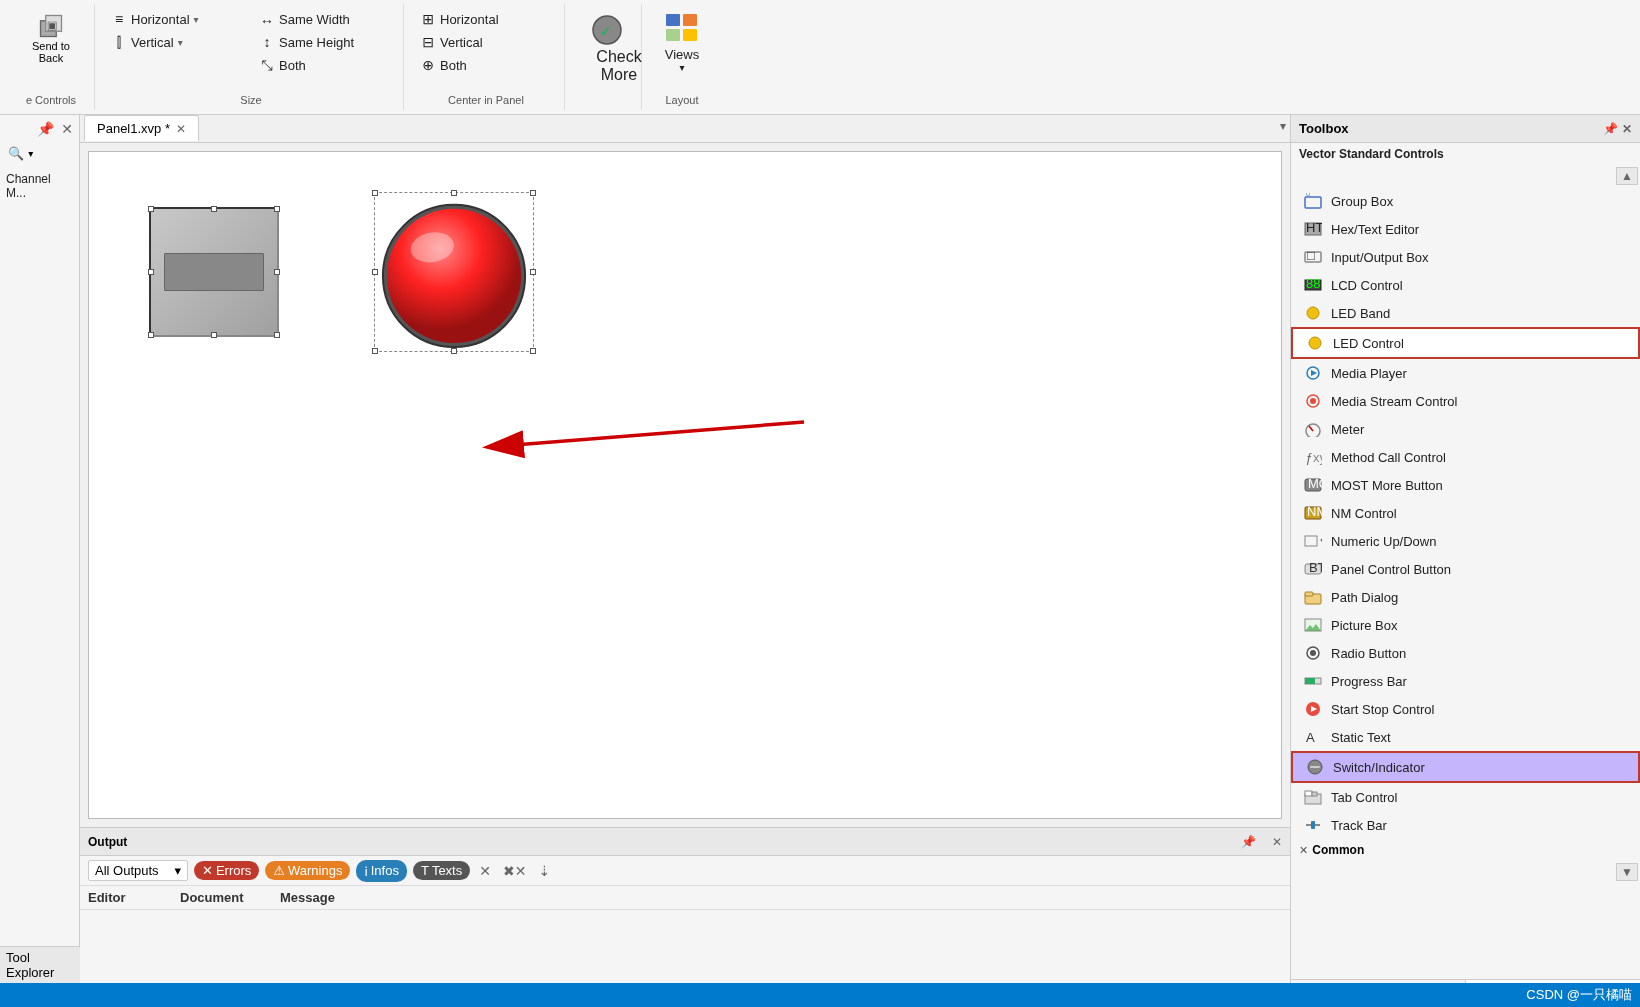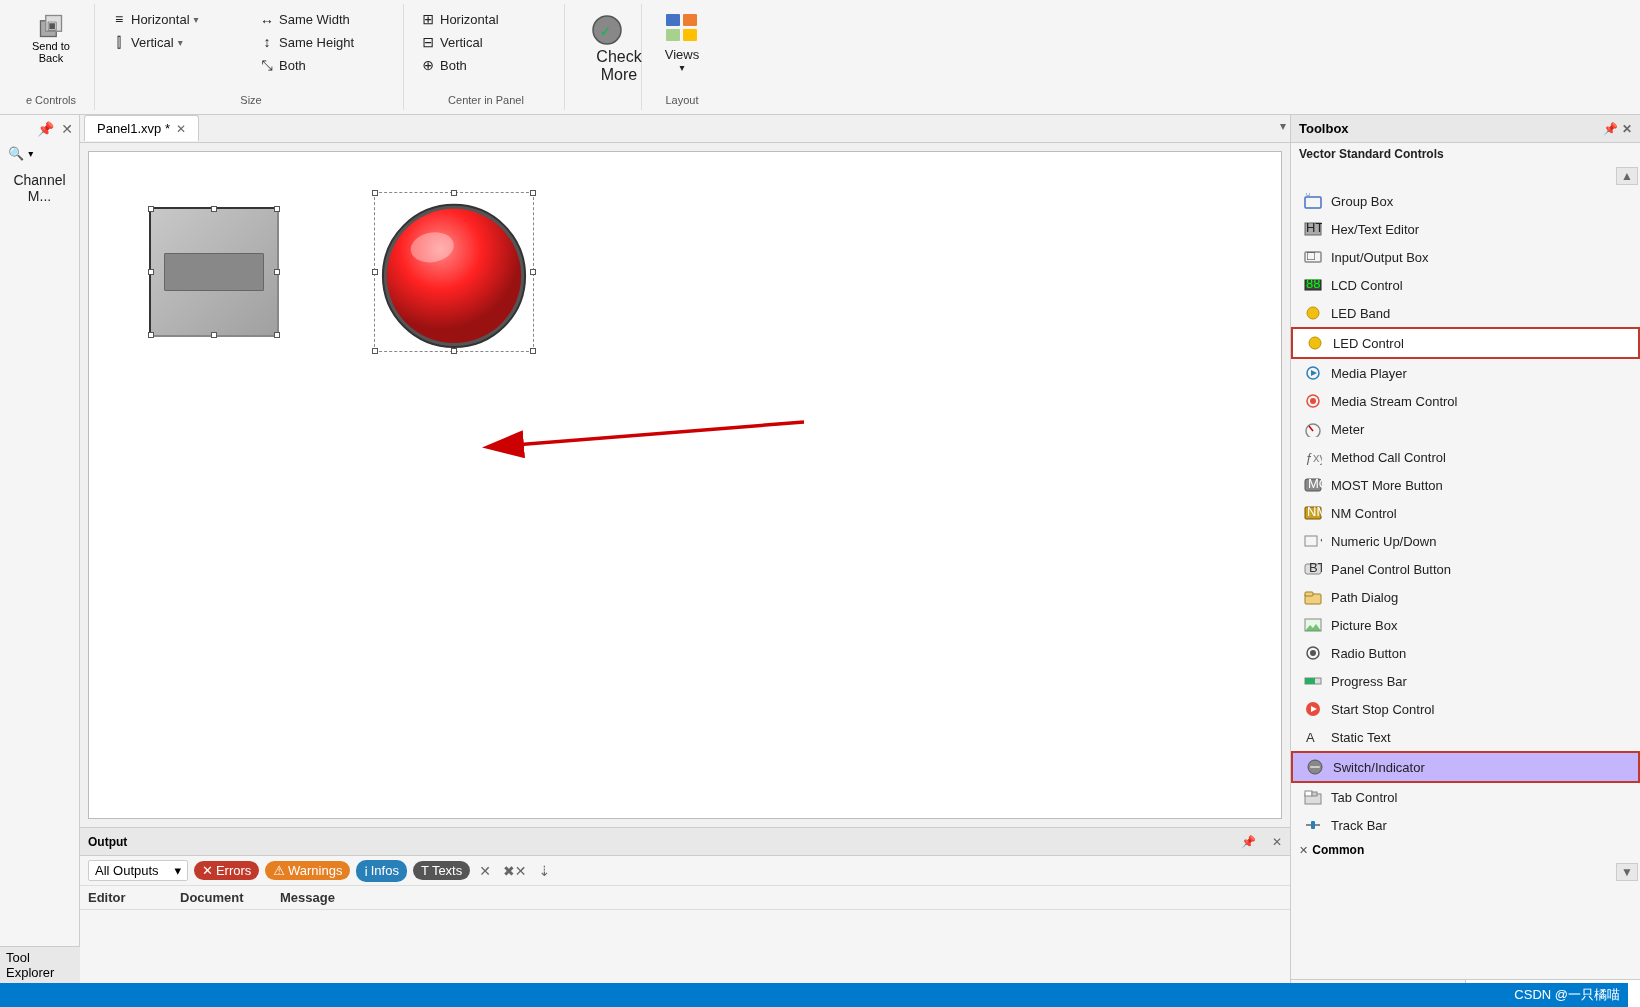--- a/index.html
+++ b/index.html
@@ -94,21 +94,21 @@
       gap: 4px;
     }
     .left-sidebar-pins {
       display: flex; gap: 2px; justify-content: flex-end;
     }
     .sidebar-icon { font-size: 14px; cursor: pointer; color: #666; padding: 2px; }
     .sidebar-item {
       display: flex; align-items: center; gap: 4px;
       padding: 3px 4px; cursor: pointer; border-radius: 2px; font-size: 12px;
     }
-    .channel-text { font-size: 14px; color: #222; padding: 4px 2px; text-align: center; }
+    .channel-text { font-size: 12px; color: #222; padding: 4px 2px; }
 
     
     .center-content {
       flex: 1;
       display: flex;
       flex-direction: column;
     }
 
     
     .tab-bar {
@@ -298,21 +298,21 @@
       flex: 1; display: flex; align-items: center; justify-content: center;
       font-size: 12px; cursor: pointer; padding: 4px;
       border-right: 1px solid #ccc;
     }
     .toolbox-footer-tab:last-child { border-right: none; }
     .toolbox-footer-tab.active { background: #fff; font-weight: 600; }
 
     
     .status-bar {
       position: absolute;
-      bottom: 0; right: 12px; left: 0;
+      bottom: 0; right: 0; left: 0;
       height: 24px;
       background: #007acc;
       color: #fff;
       display: flex; align-items: center;
       padding: 0 8px;
       font-size: 11px;
     }
     .status-bar-right { margin-left: auto; }
 
     

